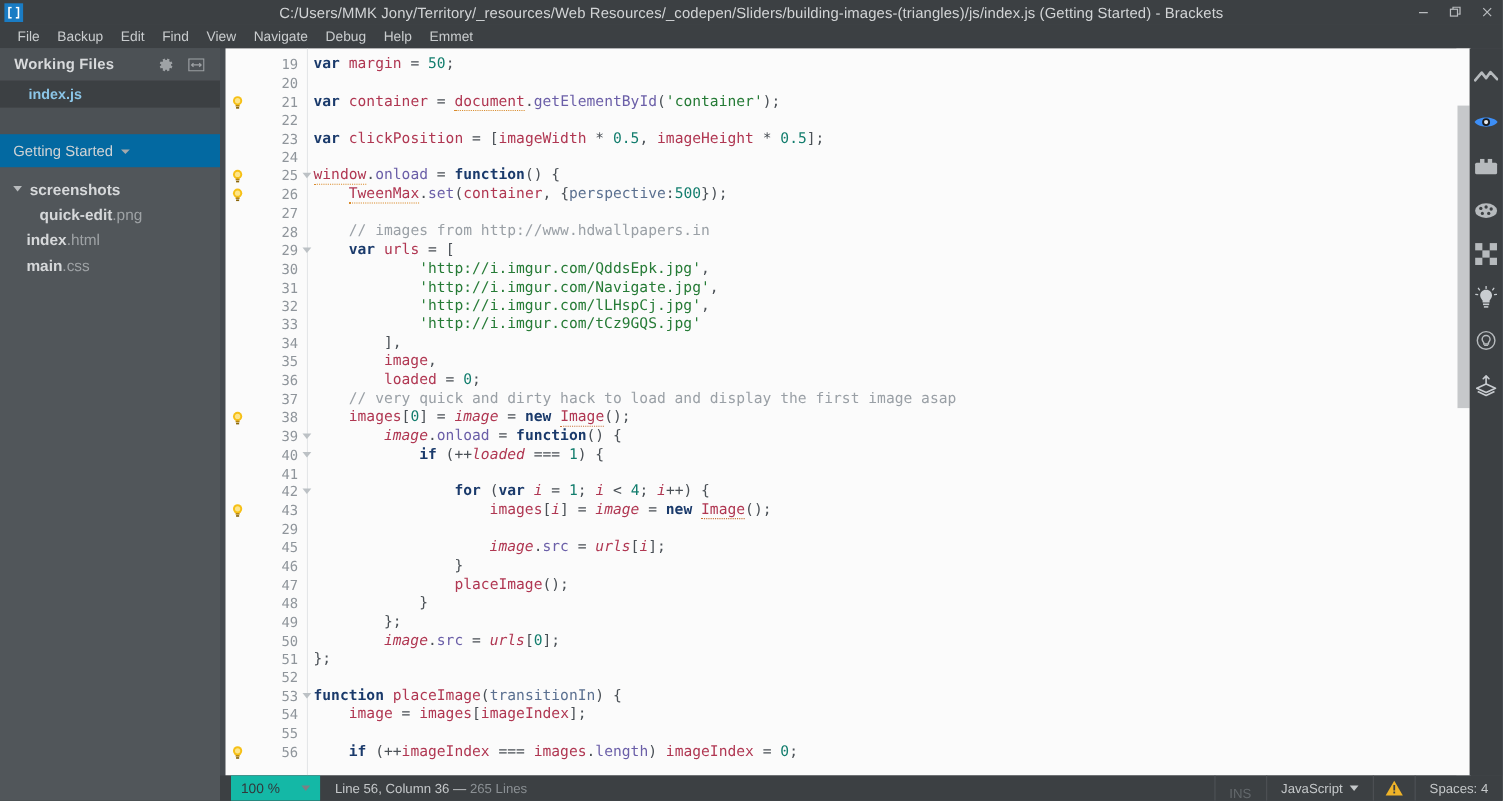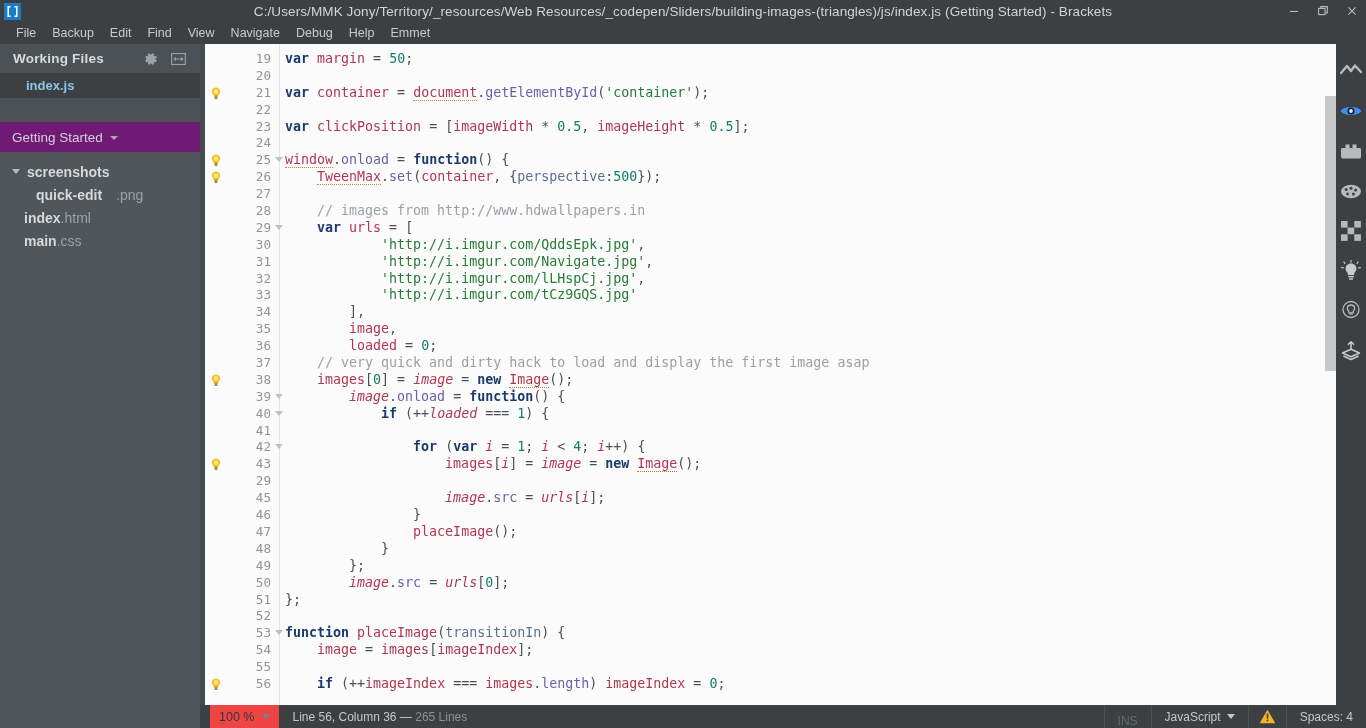--- a/index.html
+++ b/index.html
@@ -76,36 +76,36 @@
     font-size: 13px;
   }
   .wf-item.selected { background: #3c4043; }
   .wf-item .fname { color: #8cc6e8; font-weight: bold; }
   .wf-item.selected .fname { color: #8cc6e8; }
 
   .wf-spacer { height: 24px; background: #4c5155; }
 
   .project-header {
     height: 30px; display: flex; align-items: center;
-    padding-left: 12px; background: #701a75;
+    padding-left: 12px; background: #0369a1;
   }
   .project-name { font-size: 13.5px; color: #d0d3d5; }
   .caret-dn {
     width: 0; height: 0; margin-left: 7px; margin-top: 2px;
     border-left: 4px solid transparent; border-right: 4px solid transparent;
     border-top: 4px solid #a5a9ac;
   }
 
   .tree { padding-top: 8px; }
   .tree-row {
     height: 23px; display: flex; align-items: center;
     font-size: 14px; white-space: nowrap;
   }
   .tree-row.folder { padding-left: 12px; }
-  .tree-row.lvl1 { padding-left: 24px; gap: 14px; }
+  .tree-row.lvl1 { padding-left: 24px; }
   .tree-row.lvl0 { padding-left: 24px; }
   .tri-dn {
     width: 0; height: 0; margin-right: 7px;
     border-left: 4.5px solid transparent; border-right: 4.5px solid transparent;
     border-top: 5px solid #b8bbbd;
   }
   .fbase { color: #d6d8da; font-weight: bold; }
   .fext  { color: #9ea2a5; }
   .folder .fbase { color: #d6d8da; font-weight: bold; }
 
@@ -186,23 +186,23 @@
 
   
   .statusbar {
     position: absolute; bottom: 0; left: 200px;
     width: 1166px; height: 23px;
     background: #3c4043;
     display: flex; align-items: center;
   }
   .zoom-box {
     height: 23px; min-width: 68px;
-    background: #ef4444;
+    background: #14b8a6;
     display: flex; align-items: center; justify-content: center;
-    gap: 8px; padding: 0 9px;
+    gap: 20px; padding: 0 9px;
     margin-left: 10px;
   }
   .zoom-label { font-size: 12.5px; color: #32373b; }
   .zoom-caret {
     width: 0; height: 0;
     border-left: 4.5px solid transparent; border-right: 4.5px solid transparent;
     border-top: 5px solid #7b8084;
   }
   .cursor-info {
     font-size: 12px; color: #c5c8ca; margin-left: 13px; white-space: nowrap;

